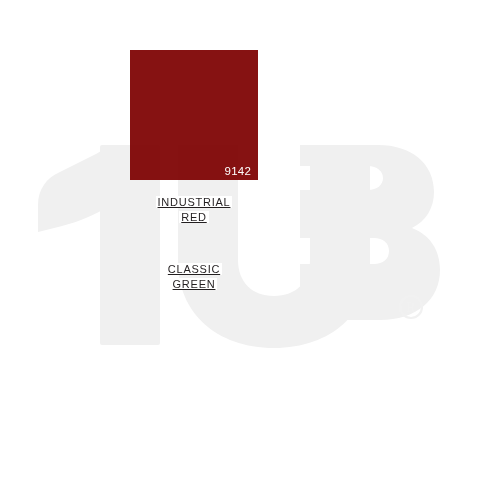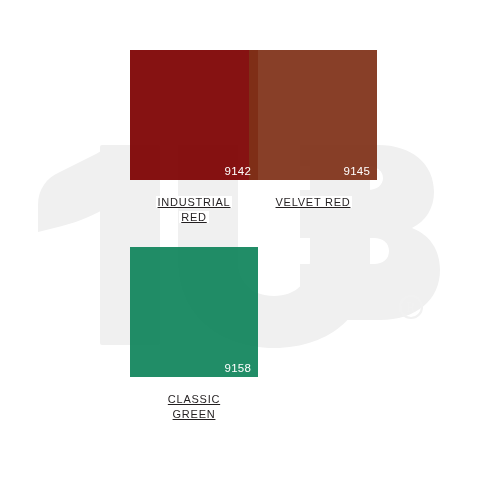--- a/index.html
+++ b/index.html
@@ -141,31 +141,20 @@
 
   <div class="swatch-cell col-left row-top">
     <div class="swatch-chip">
       <div class="chip-fill" style="background: rgb(125, 0, 0);"></div>
       <div class="swatch-code" style="color: rgb(255, 255, 255);">9142</div>
     </div>
     <div class="swatch-name" style="color: rgb(35, 31, 32);"><span class="name-bg">INDUSTRIAL
 RED</span></div>
   </div>
 
-  <div class="swatch-cell col-right row-top">
-    <div class="swatch-chip">
-      <div class="chip-fill" style="background: rgb(127, 48, 24);"></div>
-      <div class="swatch-code" style="color: rgb(255, 255, 255);">9145</div>
-    </div>
-    <div class="swatch-name" style="color: rgb(35, 31, 32);"><span class="name-bg">VELVET RED</span></div>
-  </div>
 
   <div class="swatch-cell col-left row-bottom">
-    <div class="swatch-chip">
-      <div class="chip-fill" style="background: rgb(16, 132, 91);"></div>
-      <div class="swatch-code" style="color: rgb(255, 255, 255);">9158</div>
-    </div>
     <div class="swatch-name" style="color: rgb(35, 31, 32);"><span class="name-bg">CLASSIC
 GREEN</span></div>
   </div>
 
 
 </div>
 
 </body></html>

